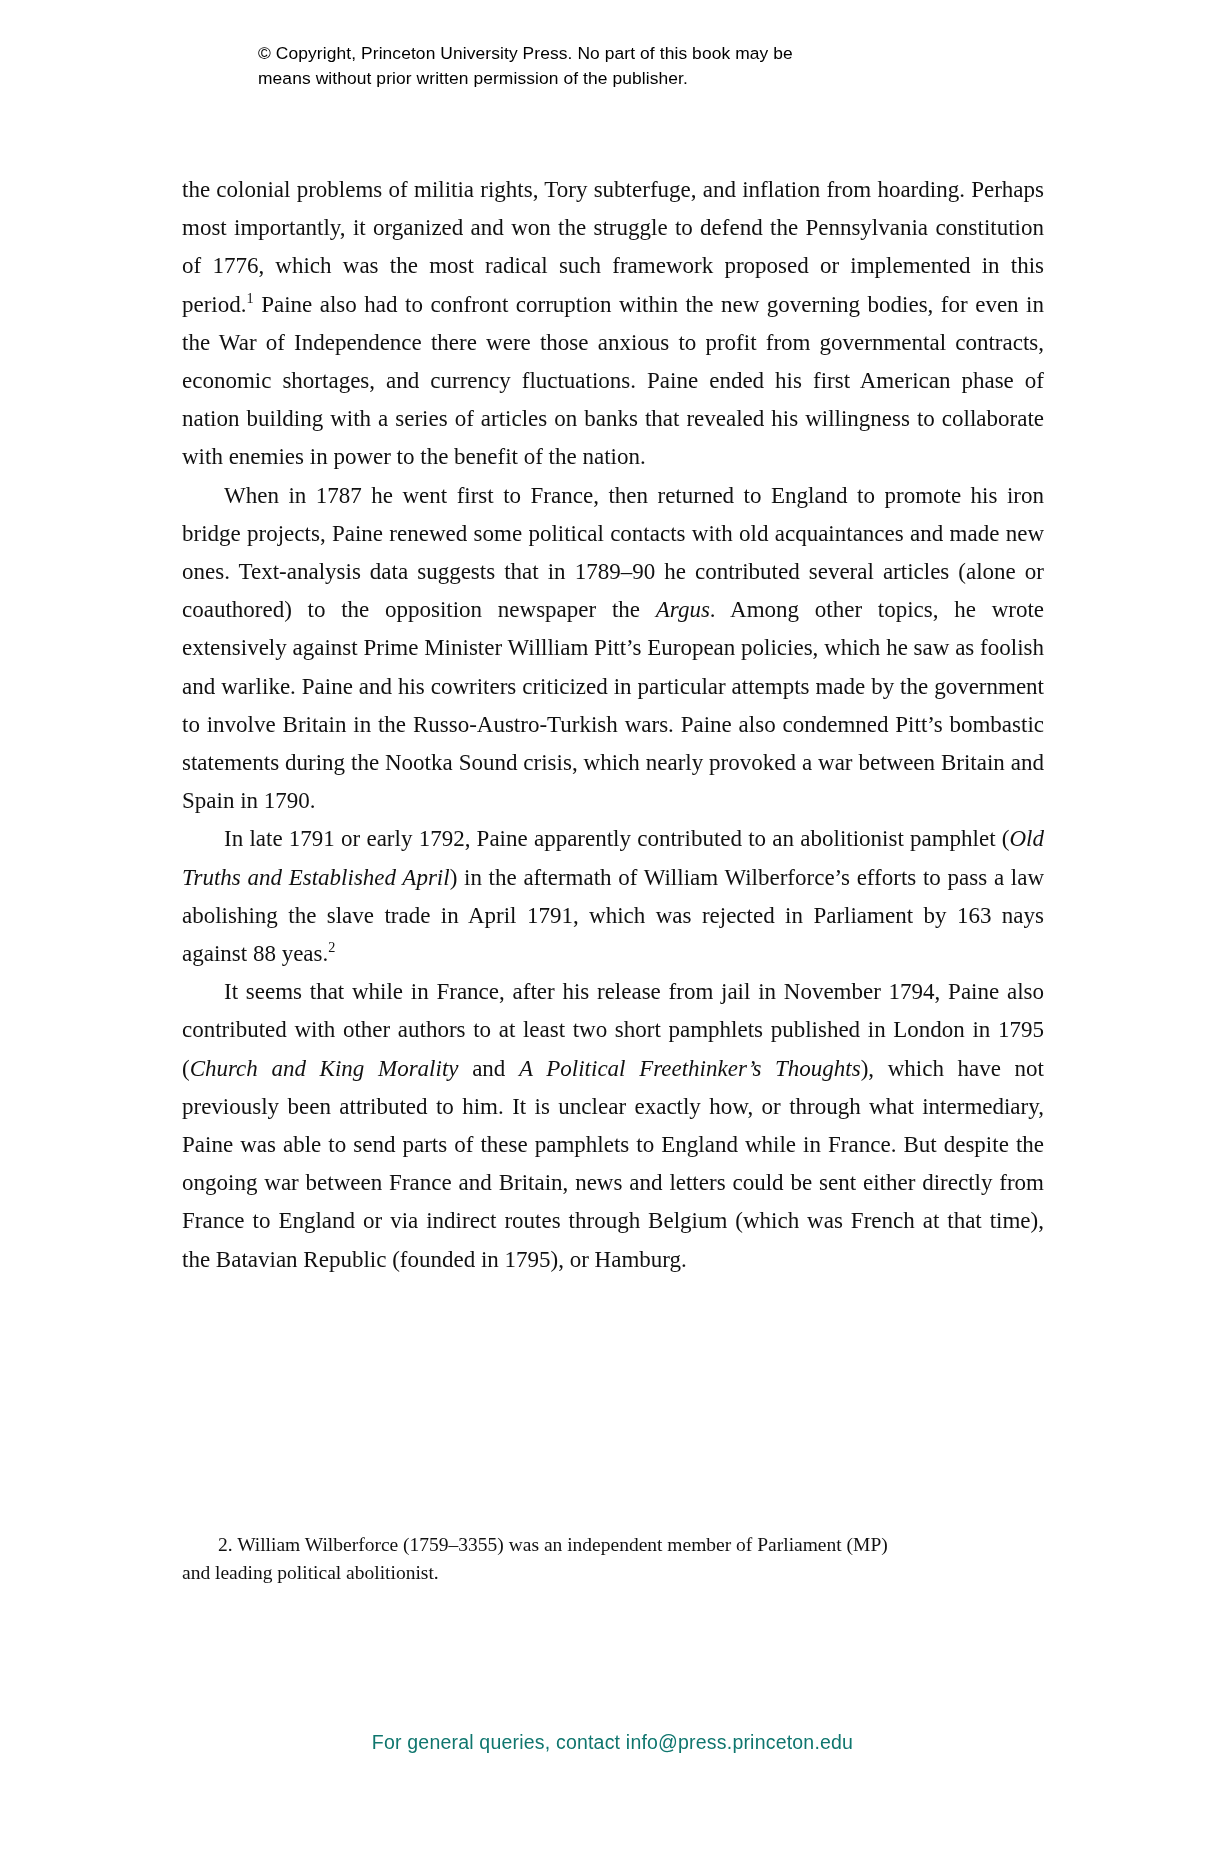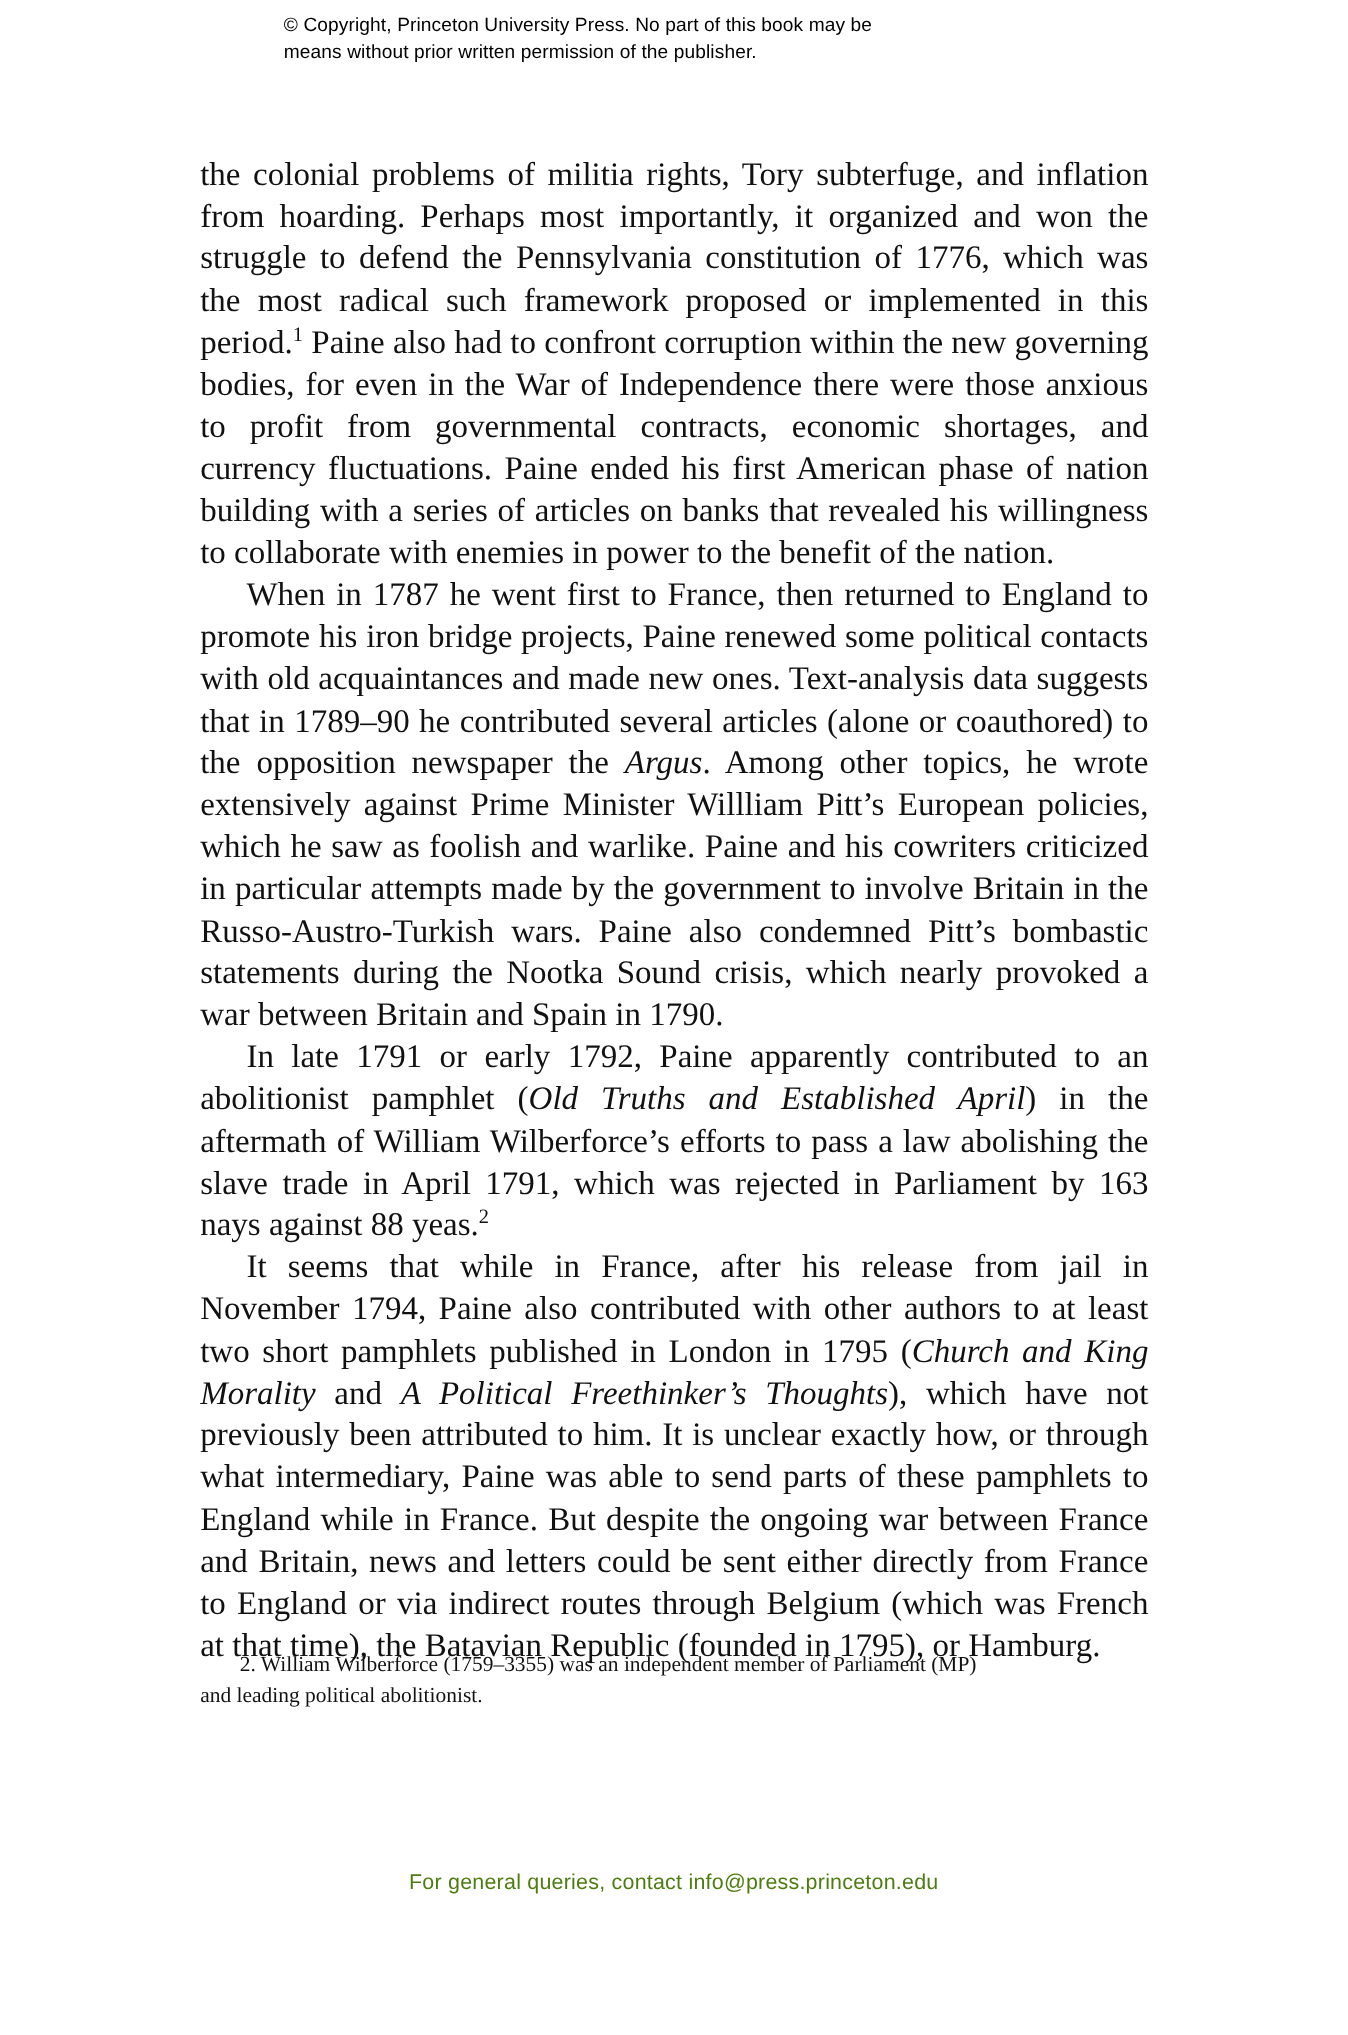--- a/index.html
+++ b/index.html
@@ -12,20 +12,21 @@
     height: 1850px;
     position: relative;
     font-family: "Liberation Serif", serif;
     color: #111111;
     overflow: hidden;
   }
 
   .page {
     position: absolute;
     inset: 0;
+    margin-top: 31px;
   }
 
   
   .copyright {
     position: absolute;
     left: 258px;
     top: 10px;
     width: 700px;
     font-family: "Liberation Sans", sans-serif;
     font-size: 17.4px;
@@ -57,21 +58,21 @@
 
   
   .textblock {
     position: absolute;
     left: 182px;
     top: 140px;
     width: 862px;
   }
   p.body {
     margin: 0;
-    font-size: 30px;
+    font-size: 23px;
     line-height: 38.2px;
     text-align: justify;
     text-justify: inter-word;
     hyphens: manual;
     color: #111111;
   }
   p.body + p.body {
     text-indent: 42px;
   }
   .it { font-style: italic; }
@@ -104,21 +105,21 @@
 
   
   .footer {
     position: absolute;
     left: 0;
     top: 1700px;
     width: 100%;
     text-align: center;
     font-family: "Liberation Sans", sans-serif;
     font-size: 19.5px;
-    color: #4d7c0f;
+    color: #0f766e;
     letter-spacing: 0.2px;
   }
 </style>
 </head>
 <body>
 
 <div class="page">
 
   <div class="copyright">
     <div>© Copyright, Princeton University Press. No part of this book may be</div>

